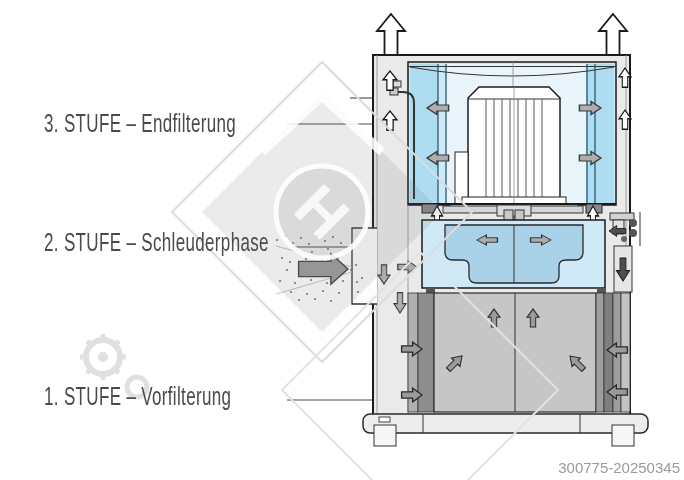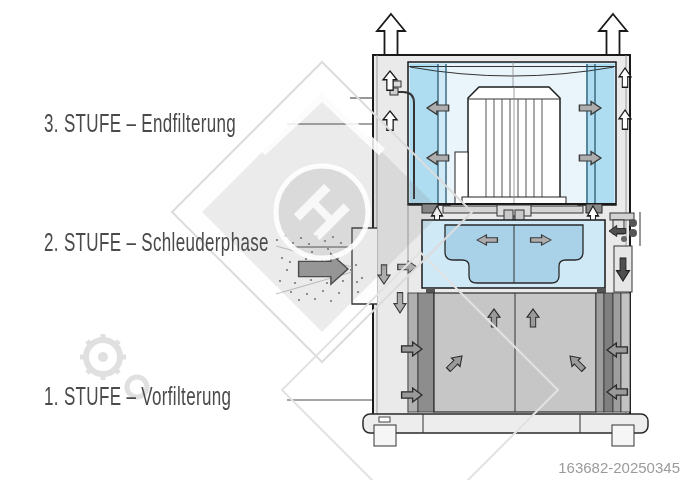--- a/index.html
+++ b/index.html
@@ -238,13 +238,13 @@
         <line x1="93" y1="367" x2="87" y2="373"></line>
     </g>
     <circle cx="137" cy="387" r="10" stroke-width="5"></circle>
   </g>
 </svg>
 
 <div class="stage-label" id="label-stage3">3. STUFE – Endfilterung</div>
 <div class="stage-label" id="label-stage2">2. STUFE – Schleuderphase</div>
 <div class="stage-label" id="label-stage1">1. STUFE – Vorfilterung</div>
 
-<div class="id-number">163682-20250345</div>
+<div class="id-number">300775-20250345</div>
 
 </body></html>

